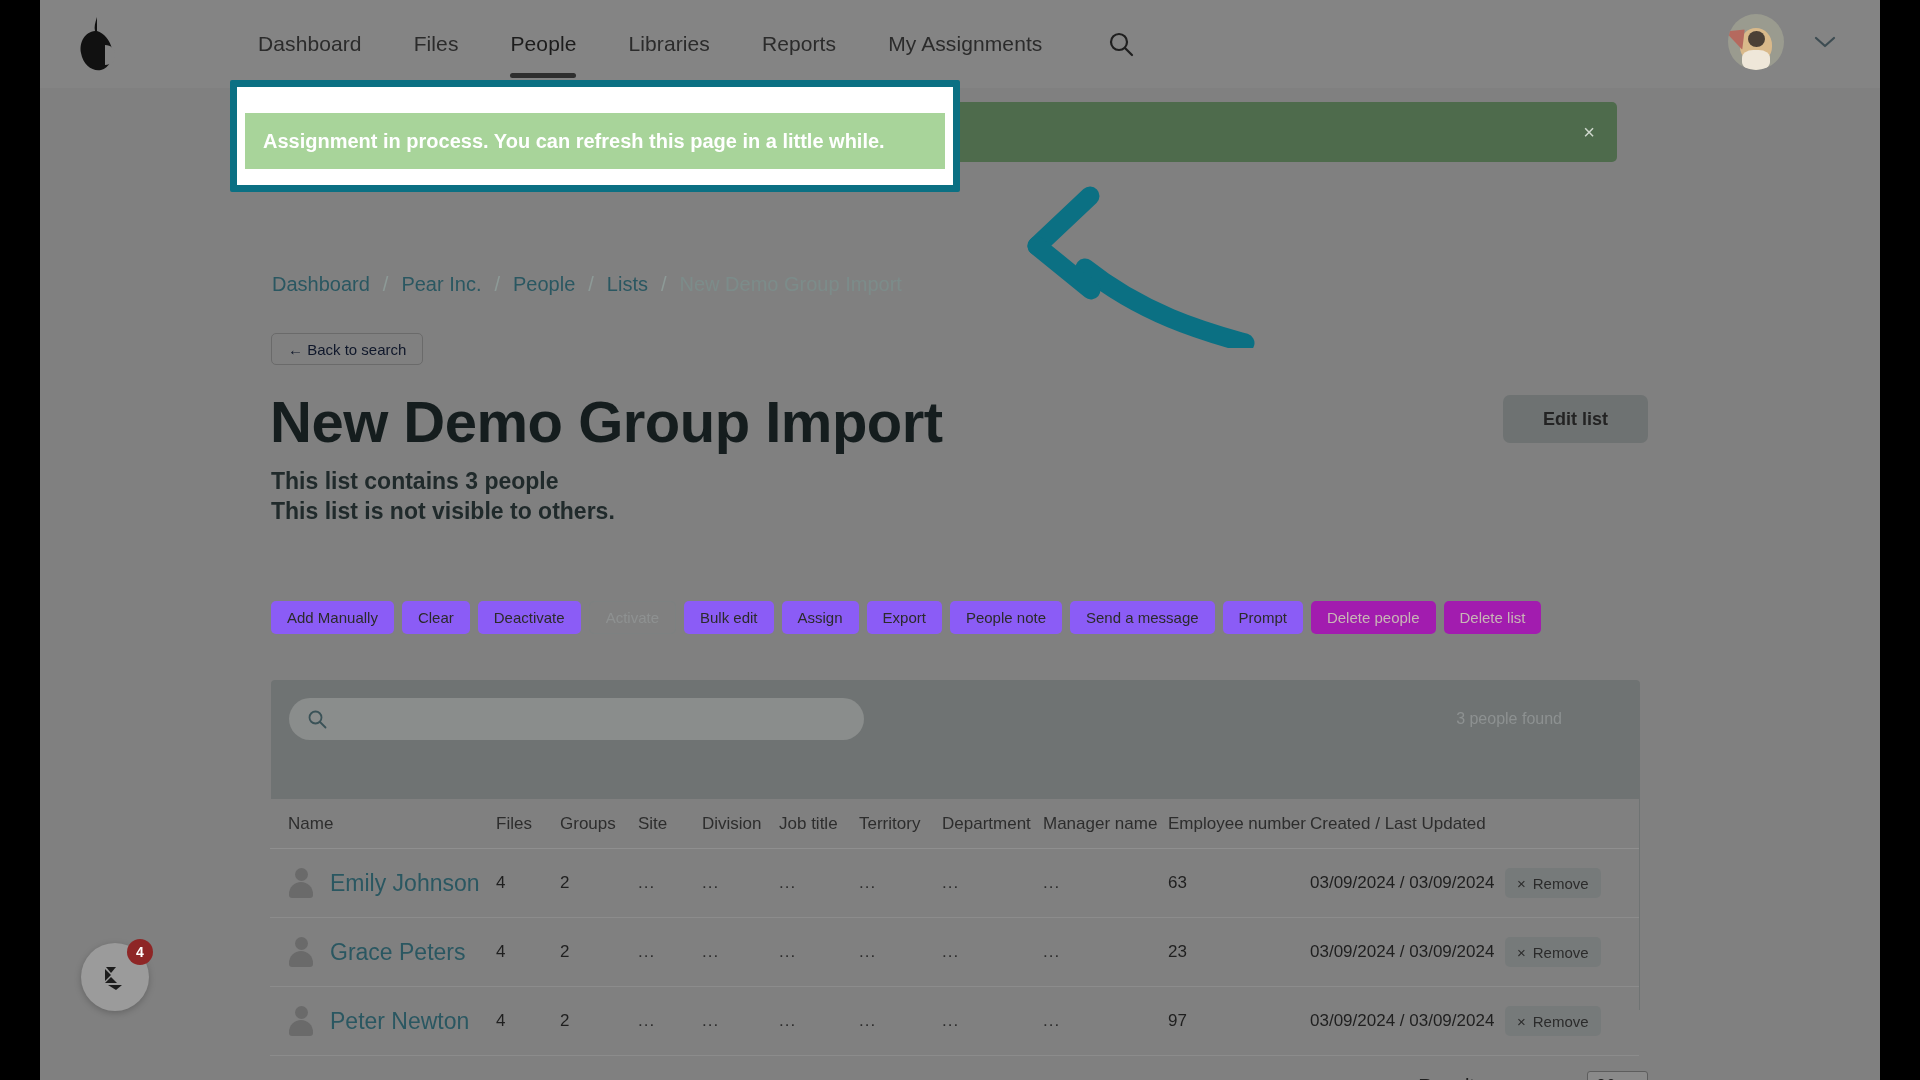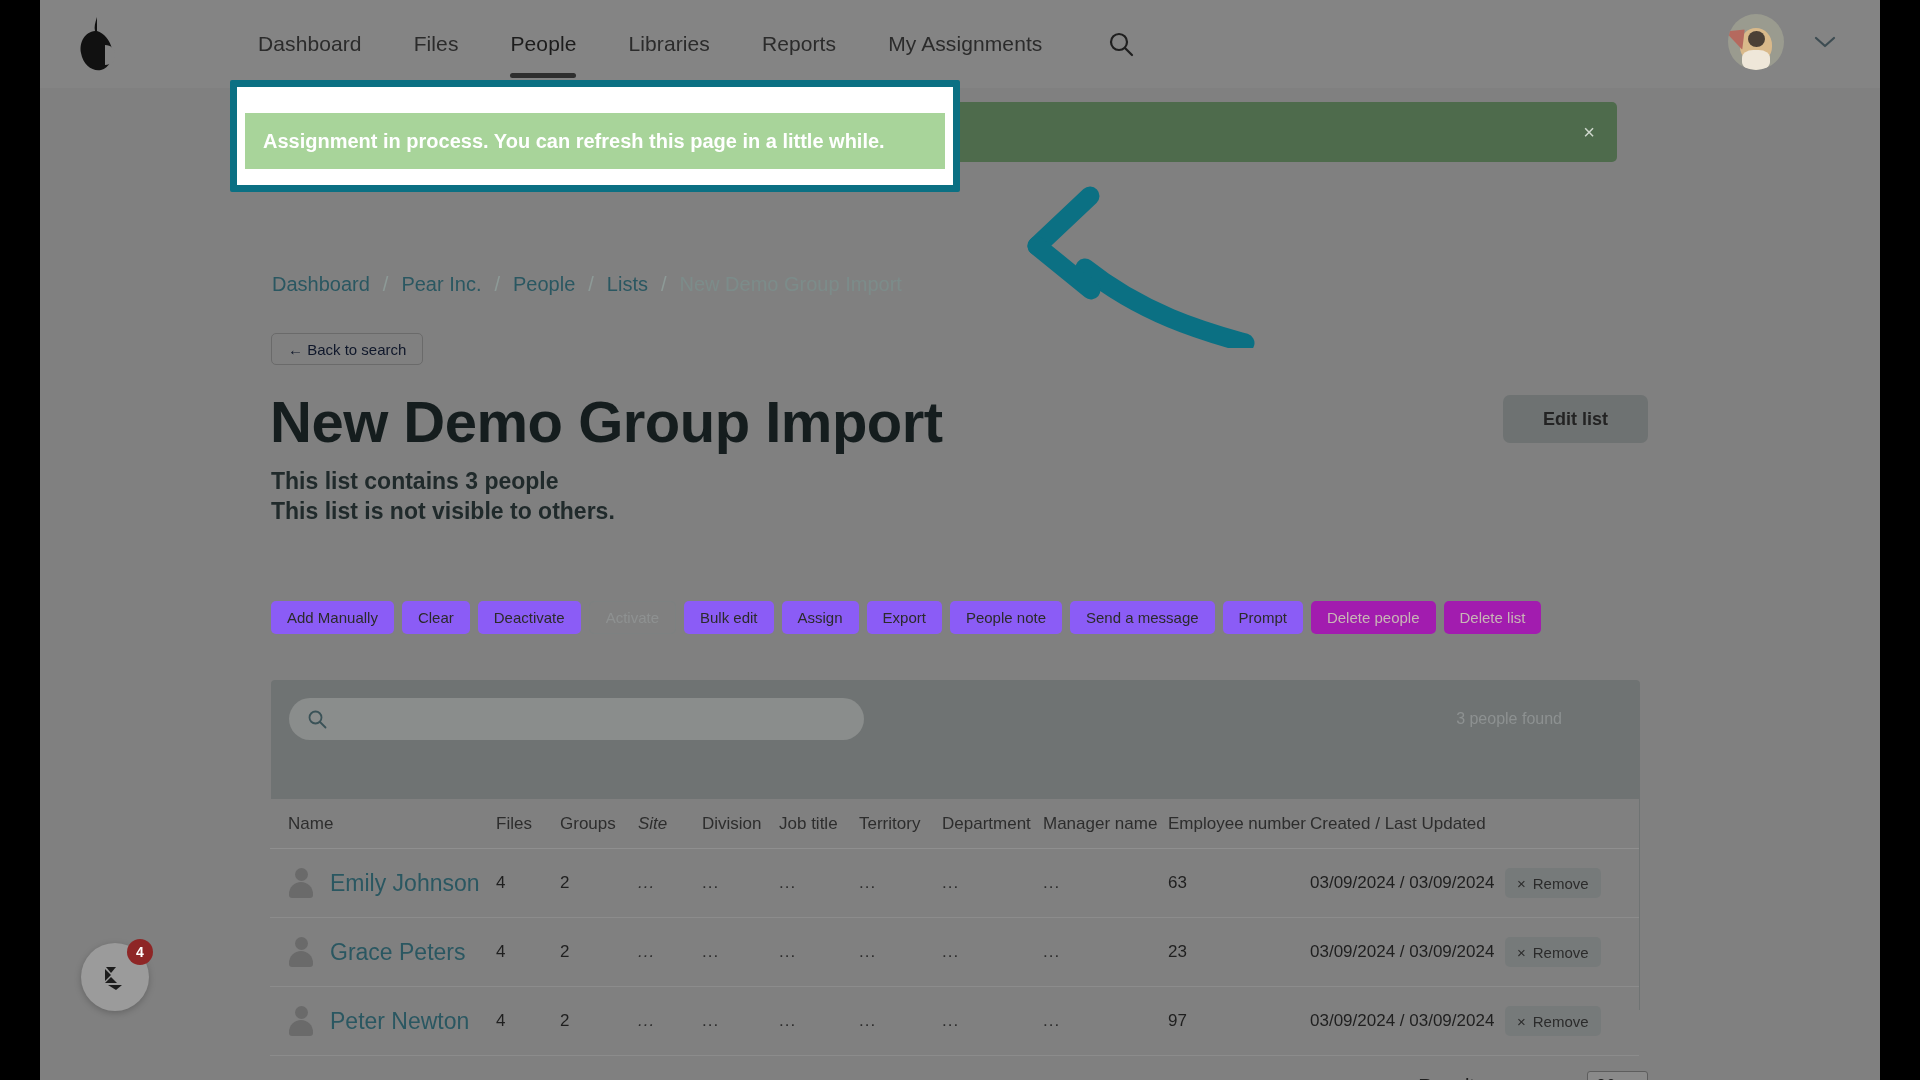--- a/index.html
+++ b/index.html
@@ -297,21 +297,21 @@
   .thead {
     height: 50px;
     border-bottom: 1px solid #8f8f8f;
     padding-left: 18px;
   }
   .thead .cell { font-size: 17px; color: #2d2d2d; }
   .cell { font-size: 17px; color: #1f1f1f; white-space: nowrap; overflow: hidden; }
   .c-name   { width: 208px; display: flex; align-items: center; }
   .c-files  { width: 64px; }
   .c-groups { width: 78px; }
-  .c-site   { width: 64px; font-style: italic; }
+  .c-site   { width: 64px; }
   .c-div    { width: 77px; }
   .c-job    { width: 80px; }
   .c-terr   { width: 83px; }
   .c-dept   { width: 101px; }
   .c-mgr    { width: 125px; }
   .c-emp    { width: 142px; }
   .c-date   { width: 195px; }
   .c-action { width: 120px; }
 
   .personlink { color: #2a5761; font-size: 23px; cursor: pointer; }

